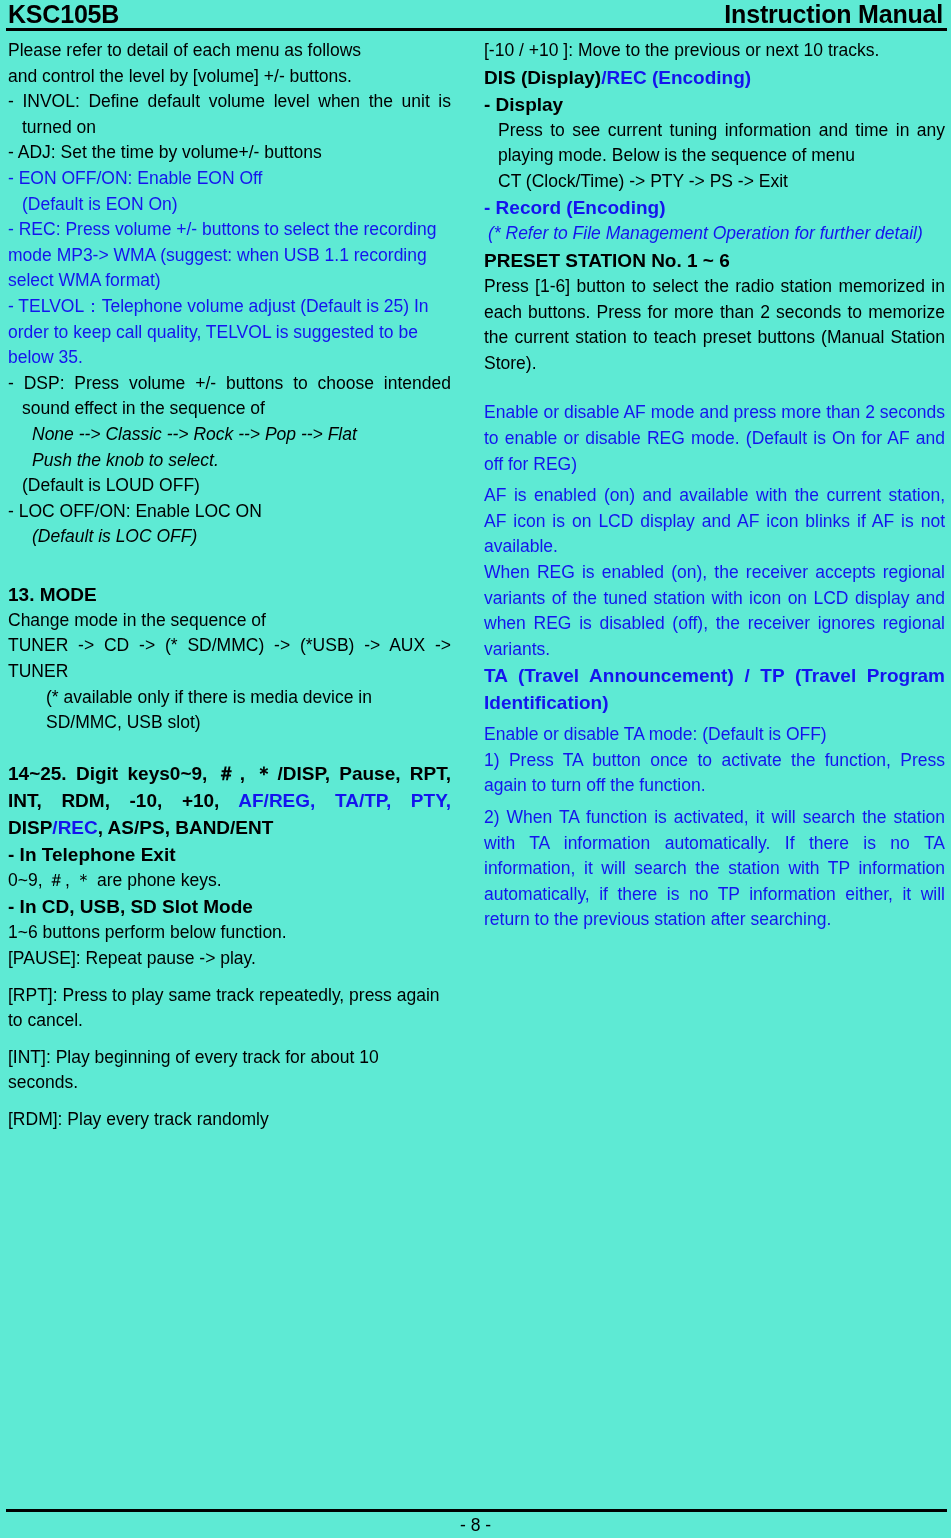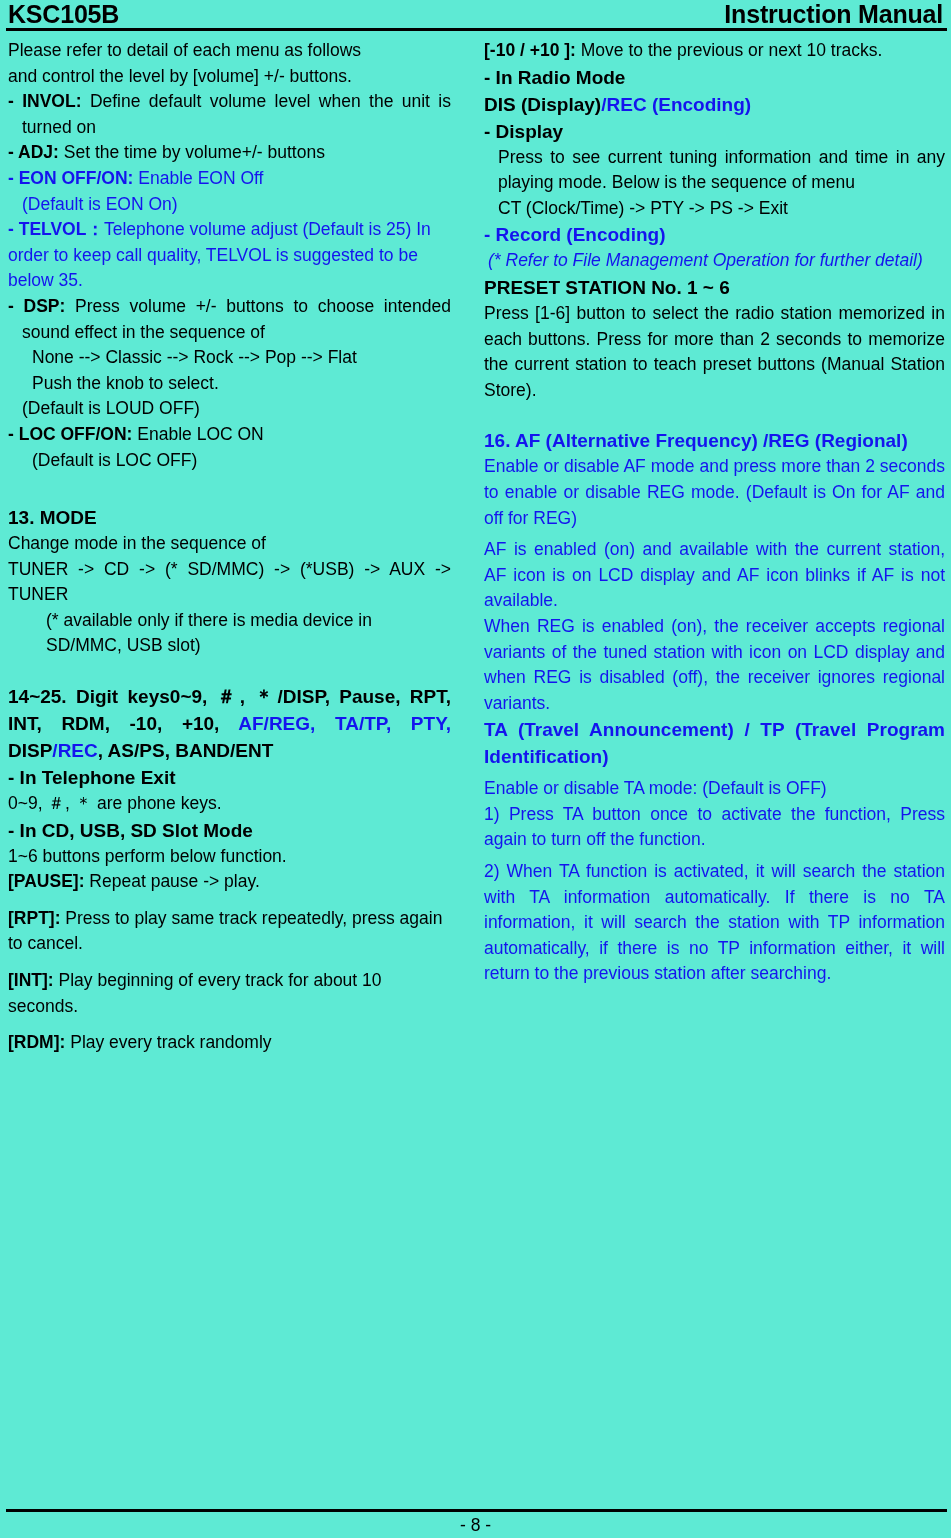--- a/index.html
+++ b/index.html
@@ -68,26 +68,26 @@
   }
 
   
   p {
     margin: 0;
     font-size: 17.5px;
     line-height: 25.6px;
     color: #000000;
   }
   .blue { color: #1414ee; }
-  .b { font-weight: bold; }
+  .b { font-weight: normal; }
   .just { text-align: justify; text-align-last: left; }
   .hang1 { padding-left: 14px; text-indent: -14px; }
   .hang2 { padding-left: 16px; text-indent: -10px; font-style: italic; }
   .ind1 { padding-left: 14px; }
-  .ind2 { padding-left: 24px; }
+  .ind2 { padding-left: 24px; font-style: italic; }
   .ind3 { padding-left: 38px; }
   .sec {
     font-size: 19px;
     font-weight: bold;
     line-height: 27px;
   }
   .gap-sm { height: 11px; }
   .gap-md { height: 24px; }
   .gap-lg { height: 31px; }
   .gap-xs { height: 6px; }
@@ -132,20 +132,21 @@
 
       <p class="just hang1"><span class="b">- INVOL:</span> <span>Define default volume level when the unit is turned on</span></p>
 
       <p class="hang1"><span class="b">- ADJ:</span> <span>Set the time by volume+/- buttons</span></p>
 
 
       <p class="hang1 blue"><span class="b">- EON OFF/ON:</span> <span>Enable EON Off</span></p>
 
       <p class="blue ind1">(Default is EON On)</p>
 
+      <p class="blue"><span class="b">- REC:</span> <span>Press volume +/- buttons to select the recording mode MP3-&gt; WMA (suggest: when USB 1.1 recording select WMA format)</span></p>
 
       <p class="blue"><span class="b">- TELVOL：</span><span>Telephone volume adjust (Default is 25) In order to keep call quality, TELVOL is suggested to be below 35.</span></p>
 
       <p class="just hang1"><span class="b">- DSP:</span> <span>Press volume +/- buttons to choose intended sound effect in the sequence of</span></p>
 
       <p class="ind2">None --&gt; Classic --&gt; Rock --&gt; Pop --&gt; Flat</p>
       <p class="ind2">Push the knob to select.</p>
 
       <p class="ind1">(Default is LOUD OFF)</p>
 
@@ -180,38 +181,36 @@
 
       <div class="gap-sm"></div>
       <p><span class="b">[RDM]:</span> <span>Play every track randomly</span></p>
 
     </div>
 
     <div class="col right">
 
       <p class="just"><span class="b">[-10 / +10 ]:</span> <span>Move to the previous or next 10 tracks.</span></p>
 
-      <p class="sec">- In Radio Mode</p>
 
       <p class="sec"><span>DIS (Display)</span><span class="blue">/REC (Encoding)</span></p>
 
       <p class="sec">- Display</p>
 
       <p class="just ind1">Press to see current tuning information and time in any playing mode. Below is the sequence of menu</p>
       <p class="ind1">CT (Clock/Time) -&gt; PTY -&gt; PS -&gt; Exit</p>
 
       <p class="sec blue">- Record (Encoding)</p>
       <p class="just blue ind1 hang2">(* Refer to File Management Operation for further detail)</p>
 
       <p class="sec">PRESET STATION No. 1 ~ 6</p>
       <p class="just">Press [1-6] button to select the radio station memorized in each buttons. Press for more than 2 seconds to memorize the current station to teach preset buttons (Manual Station Store).</p>
 
       <div class="gap-md"></div>
 
-      <p class="sec blue just">16. AF (Alternative Frequency) /REG (Regional)</p>
       <p class="just blue">Enable or disable AF mode and press more than 2 seconds to enable or disable REG mode. (Default is On for AF and off for REG)</p>
 
       <div class="gap-xs"></div>
       <p class="just blue">AF is enabled (on) and available with the current station, AF icon is on LCD display and AF icon blinks if AF is not available.</p>
       <p class="just blue">When REG is enabled (on), the receiver accepts regional variants of the tuned station with icon on LCD display and when REG is disabled (off), the receiver ignores regional variants.</p>
 
       <p class="sec blue just">TA (Travel Announcement) / TP (Travel Program Identification)</p>
 
       <div class="gap-xs"></div>
       <p class="blue">Enable or disable TA mode: (Default is OFF)</p>

